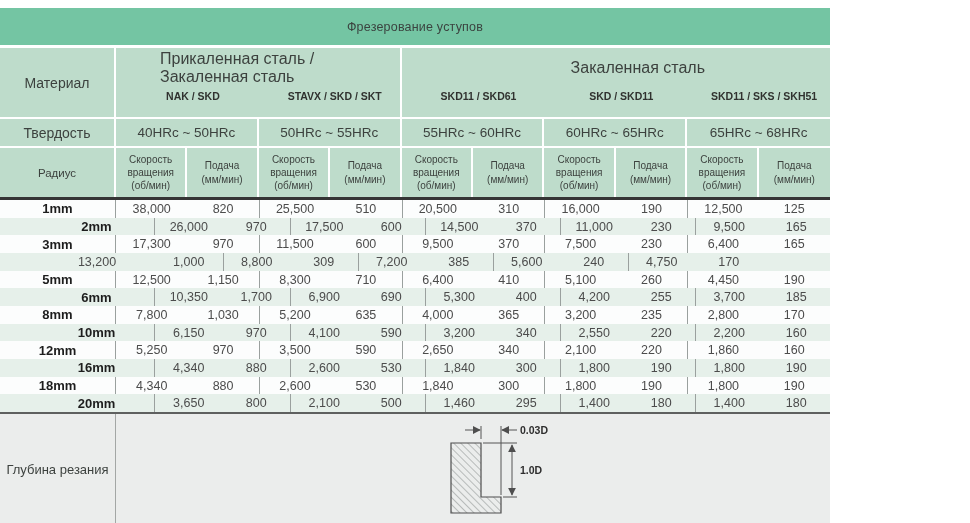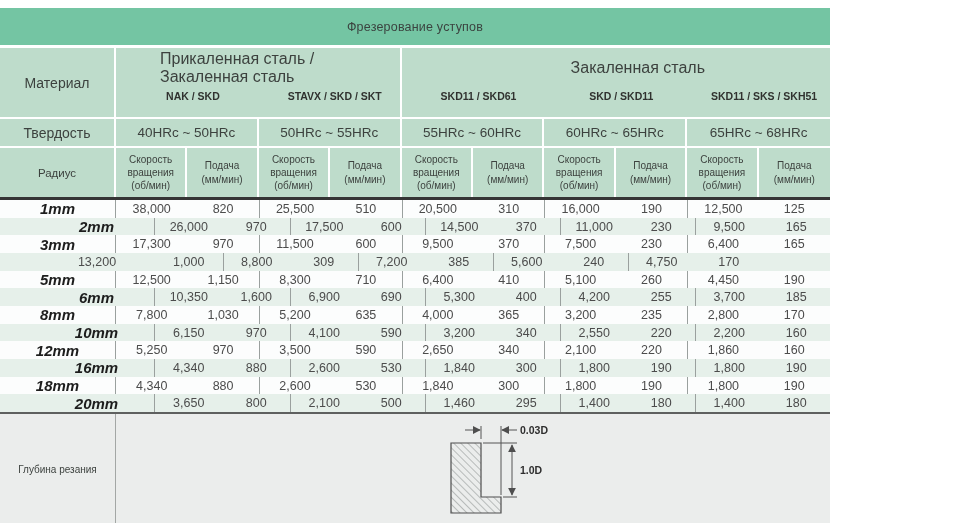--- a/index.html
+++ b/index.html
@@ -29,28 +29,28 @@
   .ccell{display:flex;flex-direction:column;align-items:center;justify-content:center;
          font-size:10px;line-height:1.32;color:#3c413e;text-align:center;}
 
   .b3{height:3px;background:#353535;}
   .b2{height:2px;background:#5e605f;}
 
   .data{height:212px;display:flex;flex-direction:column;}
   .drow{flex:1;display:grid;grid-template-columns:116px repeat(10,1fr);}
   .drow.plain{background:#fcfdfd;}
   .drow.tint{background:#e6f0ea;padding-left:39px;}
-  .rcell{display:flex;align-items:center;justify-content:center;font-size:15px;font-weight:bold;
-         color:#1d1d1d;border-right:1px solid #9aa09e;font-style:italic;}
+  .rcell{display:flex;align-items:center;justify-content:center;font-size:13px;font-weight:bold;
+         color:#1d1d1d;border-right:1px solid #9aa09e;}
   .vcell{display:flex;align-items:center;justify-content:center;font-size:12.5px;color:#4c4c4c;}
   .gl{border-left:1px solid #9aa09e;}
 
   .bottom{height:110px;background:#ebedec;display:flex;}
   .bleft{width:116px;border-right:1px solid #a3a7a5;display:flex;align-items:center;justify-content:center;
-         font-size:10px;color:#3c413e;box-sizing:border-box;}
+         font-size:13px;color:#3c413e;box-sizing:border-box;}
   .bright{flex:1;position:relative;}
   .diagram{position:absolute;left:330px;top:8px;}
 
   .bar1{height:4px;background:#4b4e4d;}
   .bar2{height:3px;background:#90928f;}
 </style>
 </head>
 <body>
 
 <div class="page">
@@ -201,21 +201,21 @@
         <div class="vcell gl">6,400</div>
         <div class="vcell">410</div>
         <div class="vcell gl">5,100</div>
         <div class="vcell">260</div>
         <div class="vcell gl">4,450</div>
         <div class="vcell">190</div>
       </div>
       <div class="drow tint">
         <div class="rcell">6mm</div>
         <div class="vcell">10,350</div>
-        <div class="vcell">1,600</div>
+        <div class="vcell">1,700</div>
         <div class="vcell gl">6,900</div>
         <div class="vcell">690</div>
         <div class="vcell gl">5,300</div>
         <div class="vcell">400</div>
         <div class="vcell gl">4,200</div>
         <div class="vcell">255</div>
         <div class="vcell gl">3,700</div>
         <div class="vcell">185</div>
       </div>
       <div class="drow plain">

